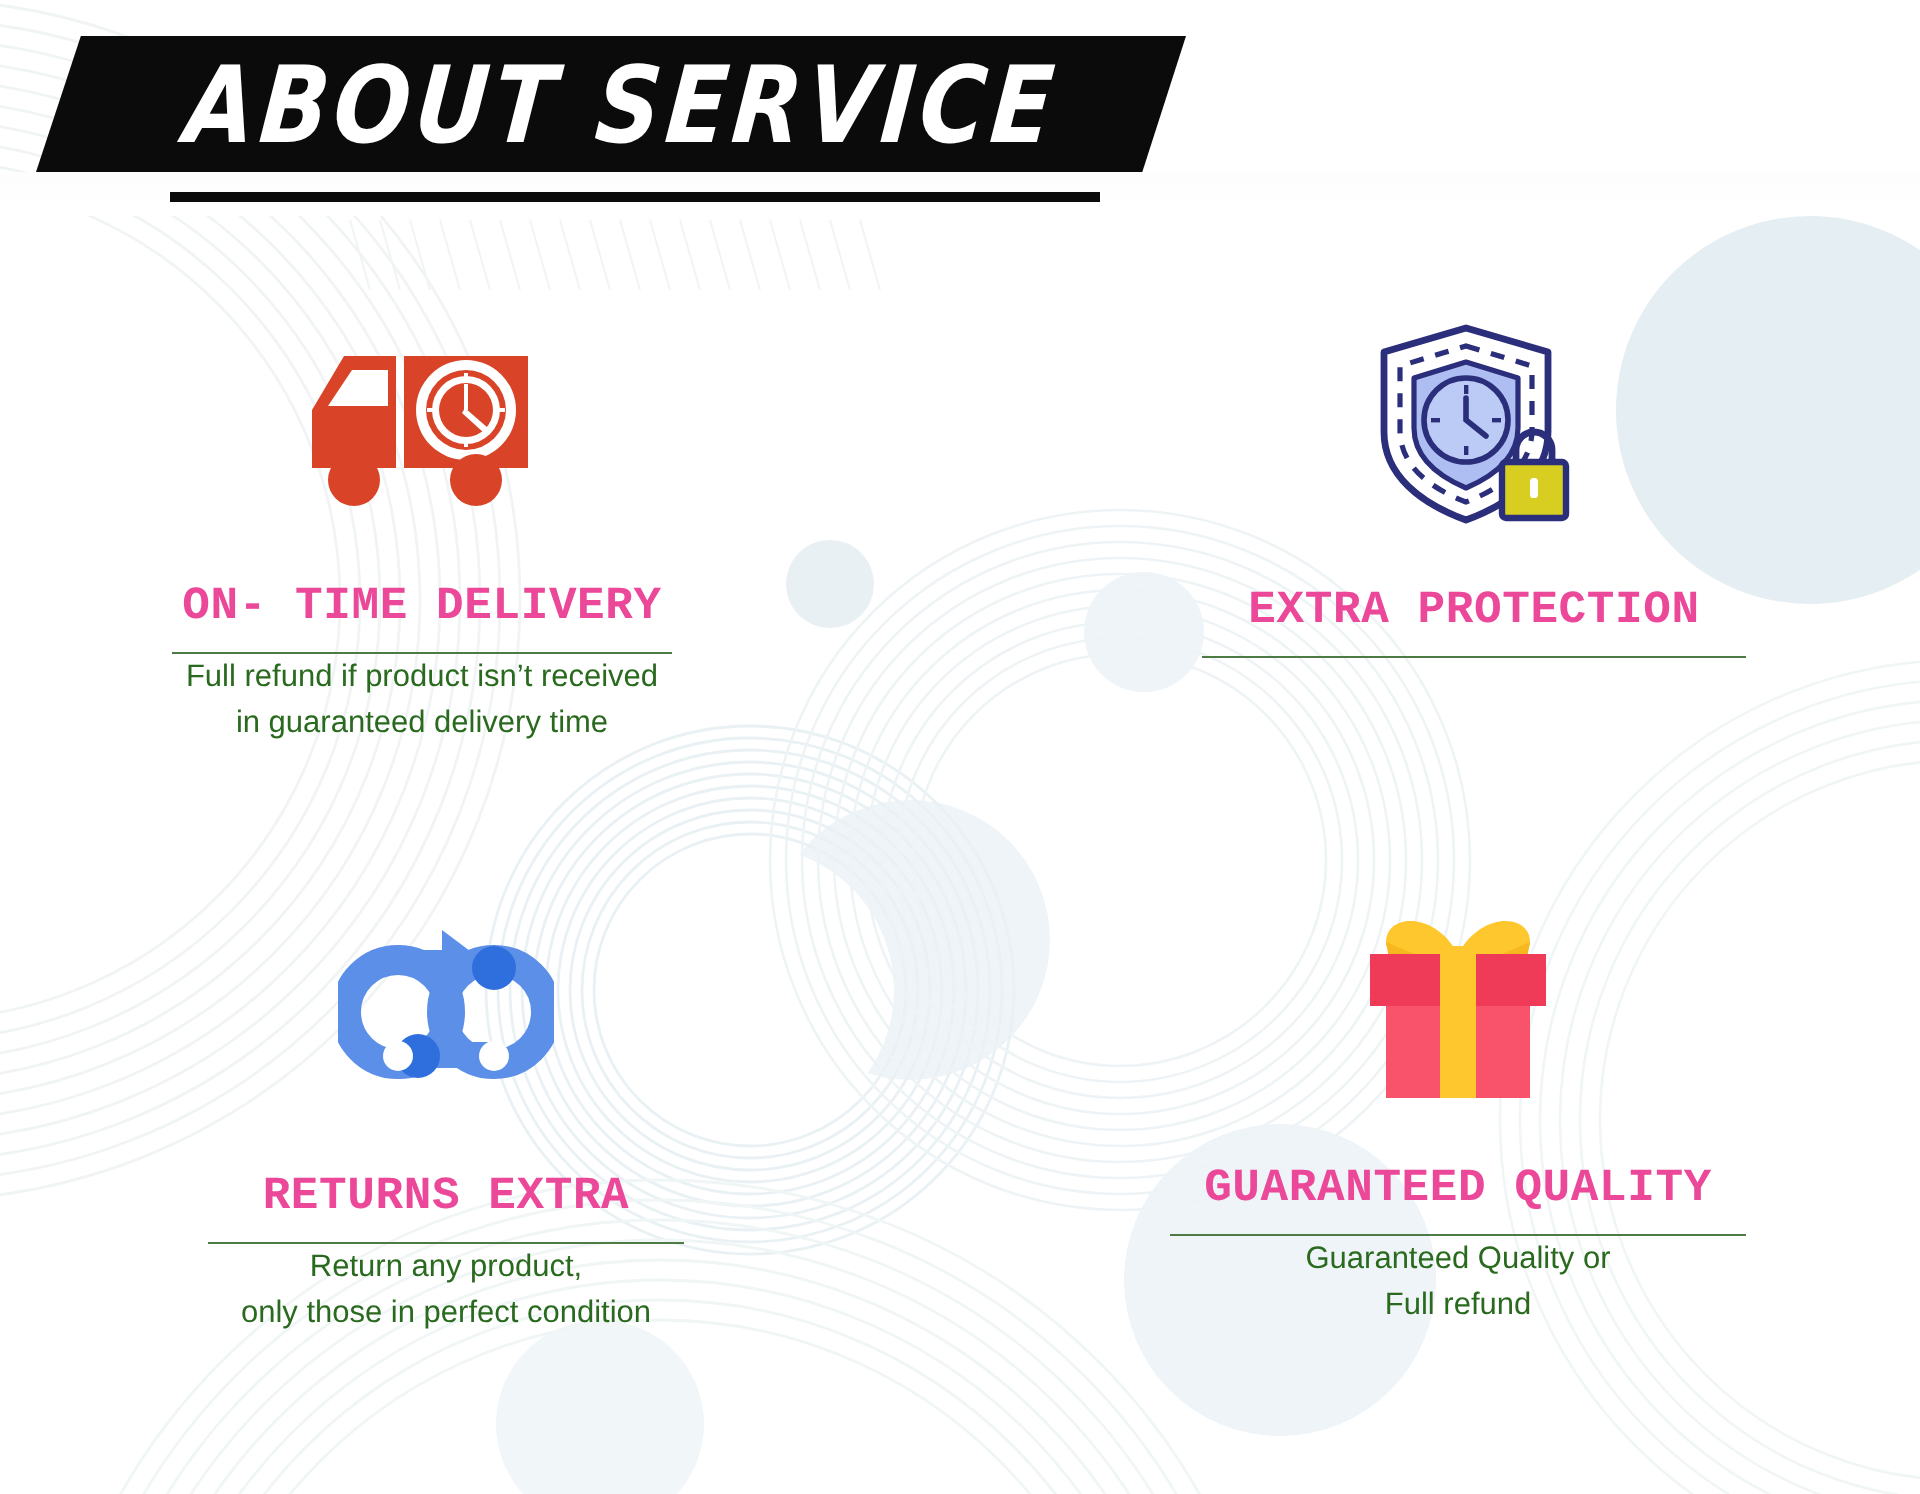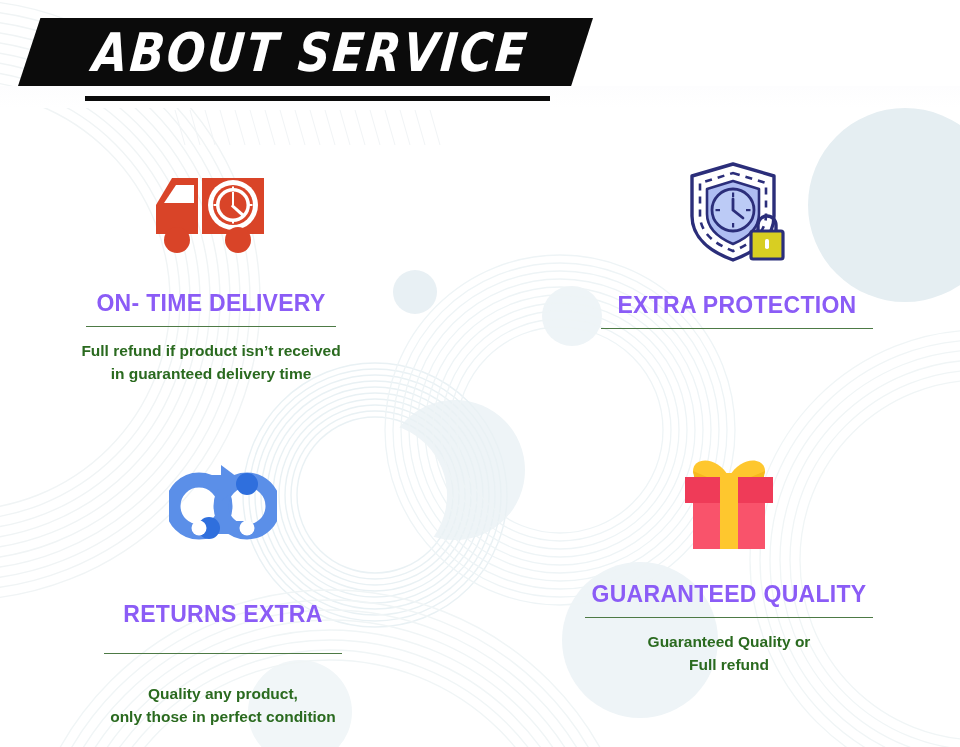--- a/index.html
+++ b/index.html
@@ -52,37 +52,36 @@
     grid-template-columns:1fr 1fr;
     grid-template-rows:1fr 1fr;
   }
   .feature{
     position:relative;
     display:flex;flex-direction:column;align-items:center;
     text-align:center;
   }
   .f-icon{display:flex;align-items:center;justify-content:center;}
   .f-title{
-    color:#8b5cf6;
+    color:#ec4899;
     font-size:23px;
     font-weight:700;
     letter-spacing:.3px;
     white-space:nowrap;
     line-height:1;
+    font-family:Liberation Mono, monospace;
   }
   .f-divider{
     height:1px;background:#4d7a45;margin:11px auto 0;
   }
   .f-body{
     color:#2a6a1f;
     font-size:15.5px;
     line-height:1.5;
-    margin-top:12px;
     white-space:pre-line;
-    font-weight:bold;
   }
 
   
   .feature.delivery    .f-icon{margin-top:62px;}
   .feature.delivery    .f-title{margin-top:34px;}
   .feature.delivery    .f-divider{width:250px;}
   .feature.delivery    .f-body{font-size:15.5px;}
 
   .feature.protection  .f-icon{margin-top:50px;}
   .feature.protection  .f-title{margin-top:28px;}
@@ -91,21 +90,21 @@
   .feature.returns     .f-icon{margin-top:32px;}
   .feature.returns     .f-title{margin-top:42px;}
   .feature.returns     .f-divider{width:238px;}
 
   .feature.quality     .f-icon{margin-top:22px;}
   .feature.quality     .f-title{margin-top:32px;text-align:center;}
   .feature.quality     .f-divider{width:288px;}
 
   .feature.delivery{padding-right:58px;}
   .feature.protection{padding-left:34px;}
-  .feature.returns{padding-right:34px;gap:16px;}
+  .feature.returns{padding-right:34px;}
   .feature.quality{padding-left:18px;}
 </style>
 </head>
 <body>
 
 <svg id="bg-decor" viewBox="0 0 960 747" xmlns="http://www.w3.org/2000/svg">
   <defs>
     <clipPath id="frame">
         <rect x="0" y="0" width="960" height="747"></rect>
       </clipPath>
@@ -285,21 +284,21 @@
 
         <circle cx="78" cy="23" r="11" fill="#2f6fdd"></circle>
         <circle cx="40" cy="67" r="11" fill="#2f6fdd"></circle>
 
         <circle cx="30" cy="67" r="7.5" fill="#ffffff"></circle>
         <circle cx="78" cy="67" r="7.5" fill="#ffffff"></circle>
       </svg>
     </div>
     <div class="f-title">RETURNS EXTRA</div>
     <div class="f-divider"></div>
-    <div class="f-body">Quality any product,
+    <div class="f-body">Return any product,
 only those in perfect condition</div>
   </div>
 
   <div class="feature quality">
     <div class="f-icon">
       <svg width="112" height="100" viewBox="0 0 112 100" xmlns="http://www.w3.org/2000/svg">
 
         <path d="M56 26 C44 4 20 6 20 20 C20 30 40 30 56 26 Z" fill="#fec72e"></path>
         <path d="M56 26 C68 4 92 6 92 20 C92 30 72 30 56 26 Z" fill="#fec72e"></path>
         <path d="M34 26 L20 20 L22 31 Z" fill="#f6b81e"></path>

